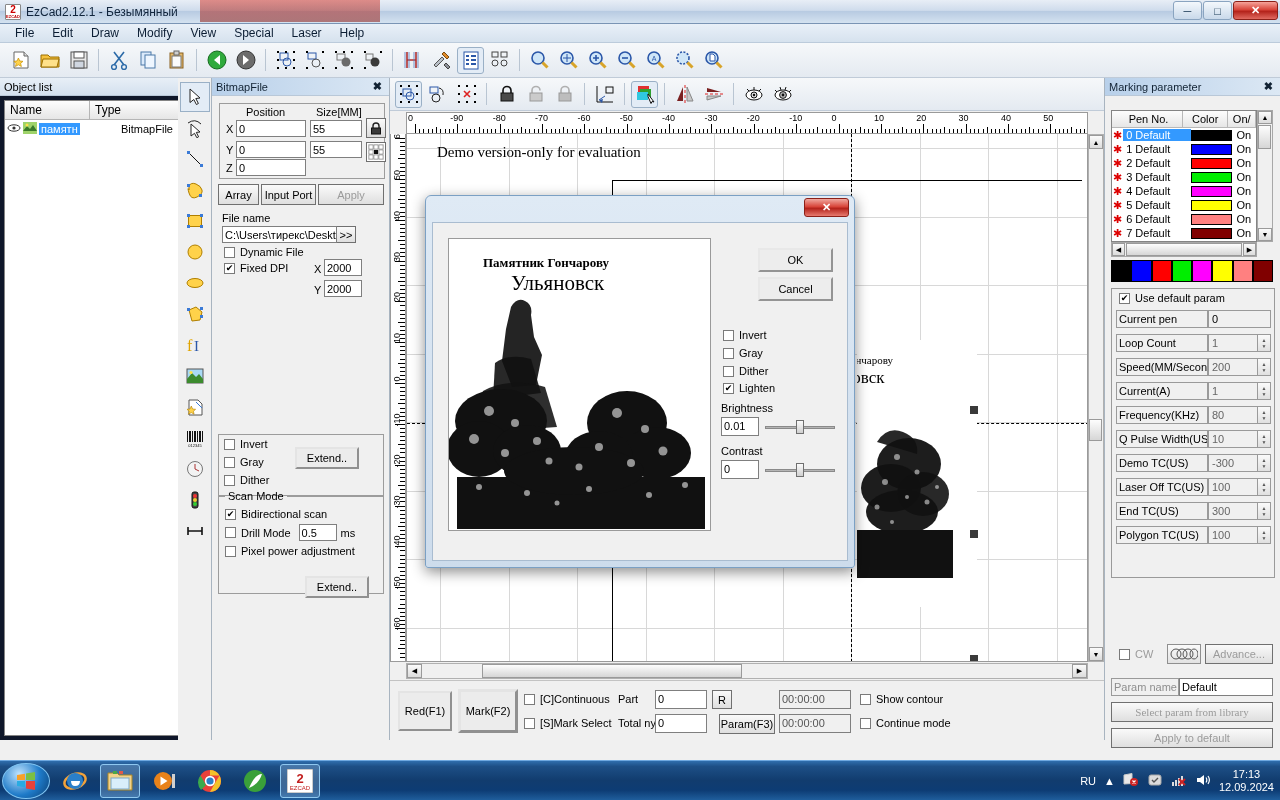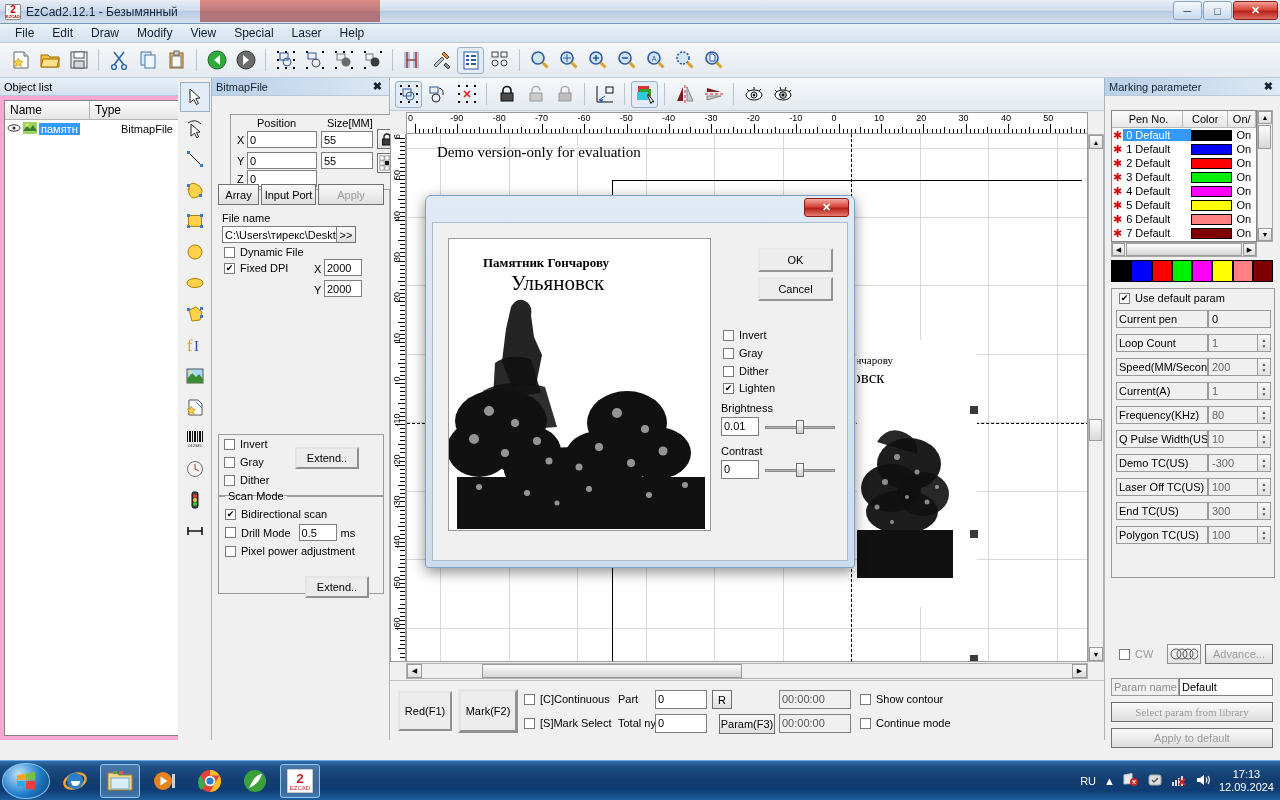--- a/index.html
+++ b/index.html
@@ -76,21 +76,21 @@
     border-bottom:1px solid #b9c8d8;
   }
   .panel-title.blue{
     background:linear-gradient(90deg,#b8d0ea,#dce8f4);
     color:#123;
   }
   .panel-x{ margin-left:auto; font-weight:bold; font-size:11px; padding:0 3px; }
 
   #objlist{
     position:absolute; left:0; top:78px; width:204px; height:662px;
-    background:#f9a8d4; border-right:1px solid #a8b4c0;
+    background:#0f172a; border-right:1px solid #a8b4c0;
   }
   #objlist .lv{
     position:absolute; left:4px; top:22px; right:4px; bottom:4px;
     background:#fff; border:1px solid #848484;
   }
   .lv-head{ display:flex; height:19px; border-bottom:1px solid #b5b5b5; }
   .lv-head div{
     border-right:1px solid #b5b5b5;
     background:linear-gradient(180deg,#fdfdfd,#e6e6e6);
     display:flex;align-items:center;padding-left:5px;font-size:12px;
@@ -109,21 +109,21 @@
     width:30px;height:30px;margin:0 auto 1px auto;
     display:flex;align-items:center;justify-content:center;border:1px solid transparent;
   }
   #vtools .vt.pressed{ border:1px solid #9ab0c6; background:#e3ecf6; }
 
   
   #props{
     position:absolute; left:212px; top:78px; width:178px; height:662px;
     background:#f0f0f0; border-right:1px solid #a8b4c0;
   }
-  .grp{ border:1px solid #9c9c9c; margin:12px; }
+  .grp{ border:1px solid #9c9c9c; margin:1px; }
   .fld{
     border:1px solid #7f7f7f; background:#fff; height:17px;
     font-size:11px; padding:1px 2px; line-height:14px; overflow:hidden; white-space:nowrap;
   }
   .fld.gray{ background:#f0f0f0; color:#555; }
   .btn{
     border:1px solid #707070; background:linear-gradient(180deg,#fafafa,#dfdfdf);
     font-size:11px; display:flex;align-items:center;justify-content:center;
     height:21px;
   }

